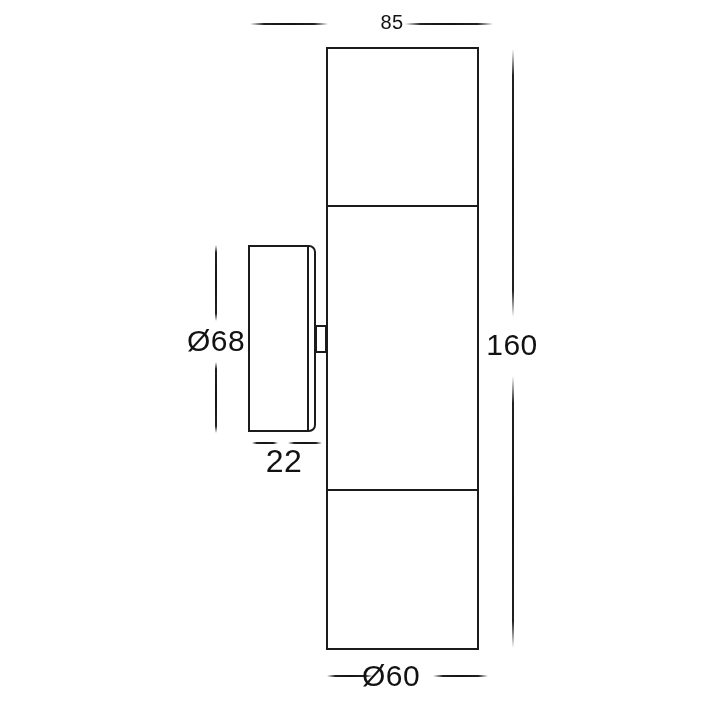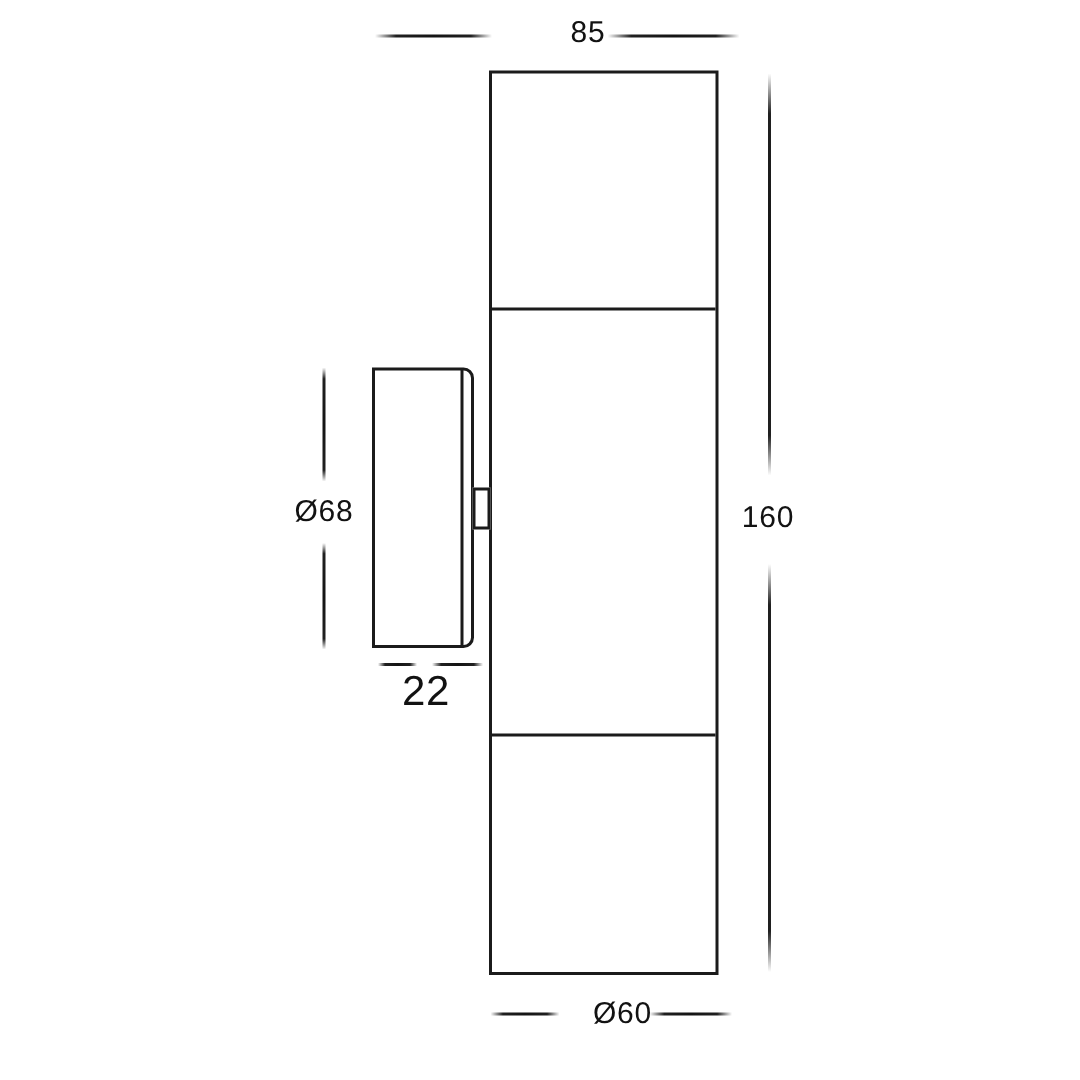--- a/index.html
+++ b/index.html
@@ -84,30 +84,30 @@
   .dim22-right { left: 288px; top: 442px; width: 34px; }
 
   .dim60-left  { left: 327px; top: 675px; width: 46px; }
   .dim60-right { left: 433px; top: 675px; width: 55px; }
 
   
   .dim-label {
     position: absolute;
     transform: translate(-50%, -50%);
     color: #121212;
-    font-size: 20px;
+    font-size: 30px;
     line-height: 1;
     white-space: nowrap;
     letter-spacing: 0.5px;
   }
   .label-85  { left: 392px; top: 22px;  font-size: 20px; }
   .label-210 { left: 512px; top: 345px; }
   .label-68  { left: 216px; top: 341px; }
-  .label-22  { left: 284px; top: 461px; font-size: 28px; }
-  .label-60  { left: 415px; top: 676px; }
+  .label-22  { left: 284px; top: 461px; font-size: 32px; }
+  .label-60  { left: 391px; top: 676px; }
 </style>
 </head>
 <body>
 
 <div class="canvas">
 
   <div class="outline body-rect"></div>
   <div class="divider divider-top"></div>
   <div class="divider divider-bottom"></div>
 

